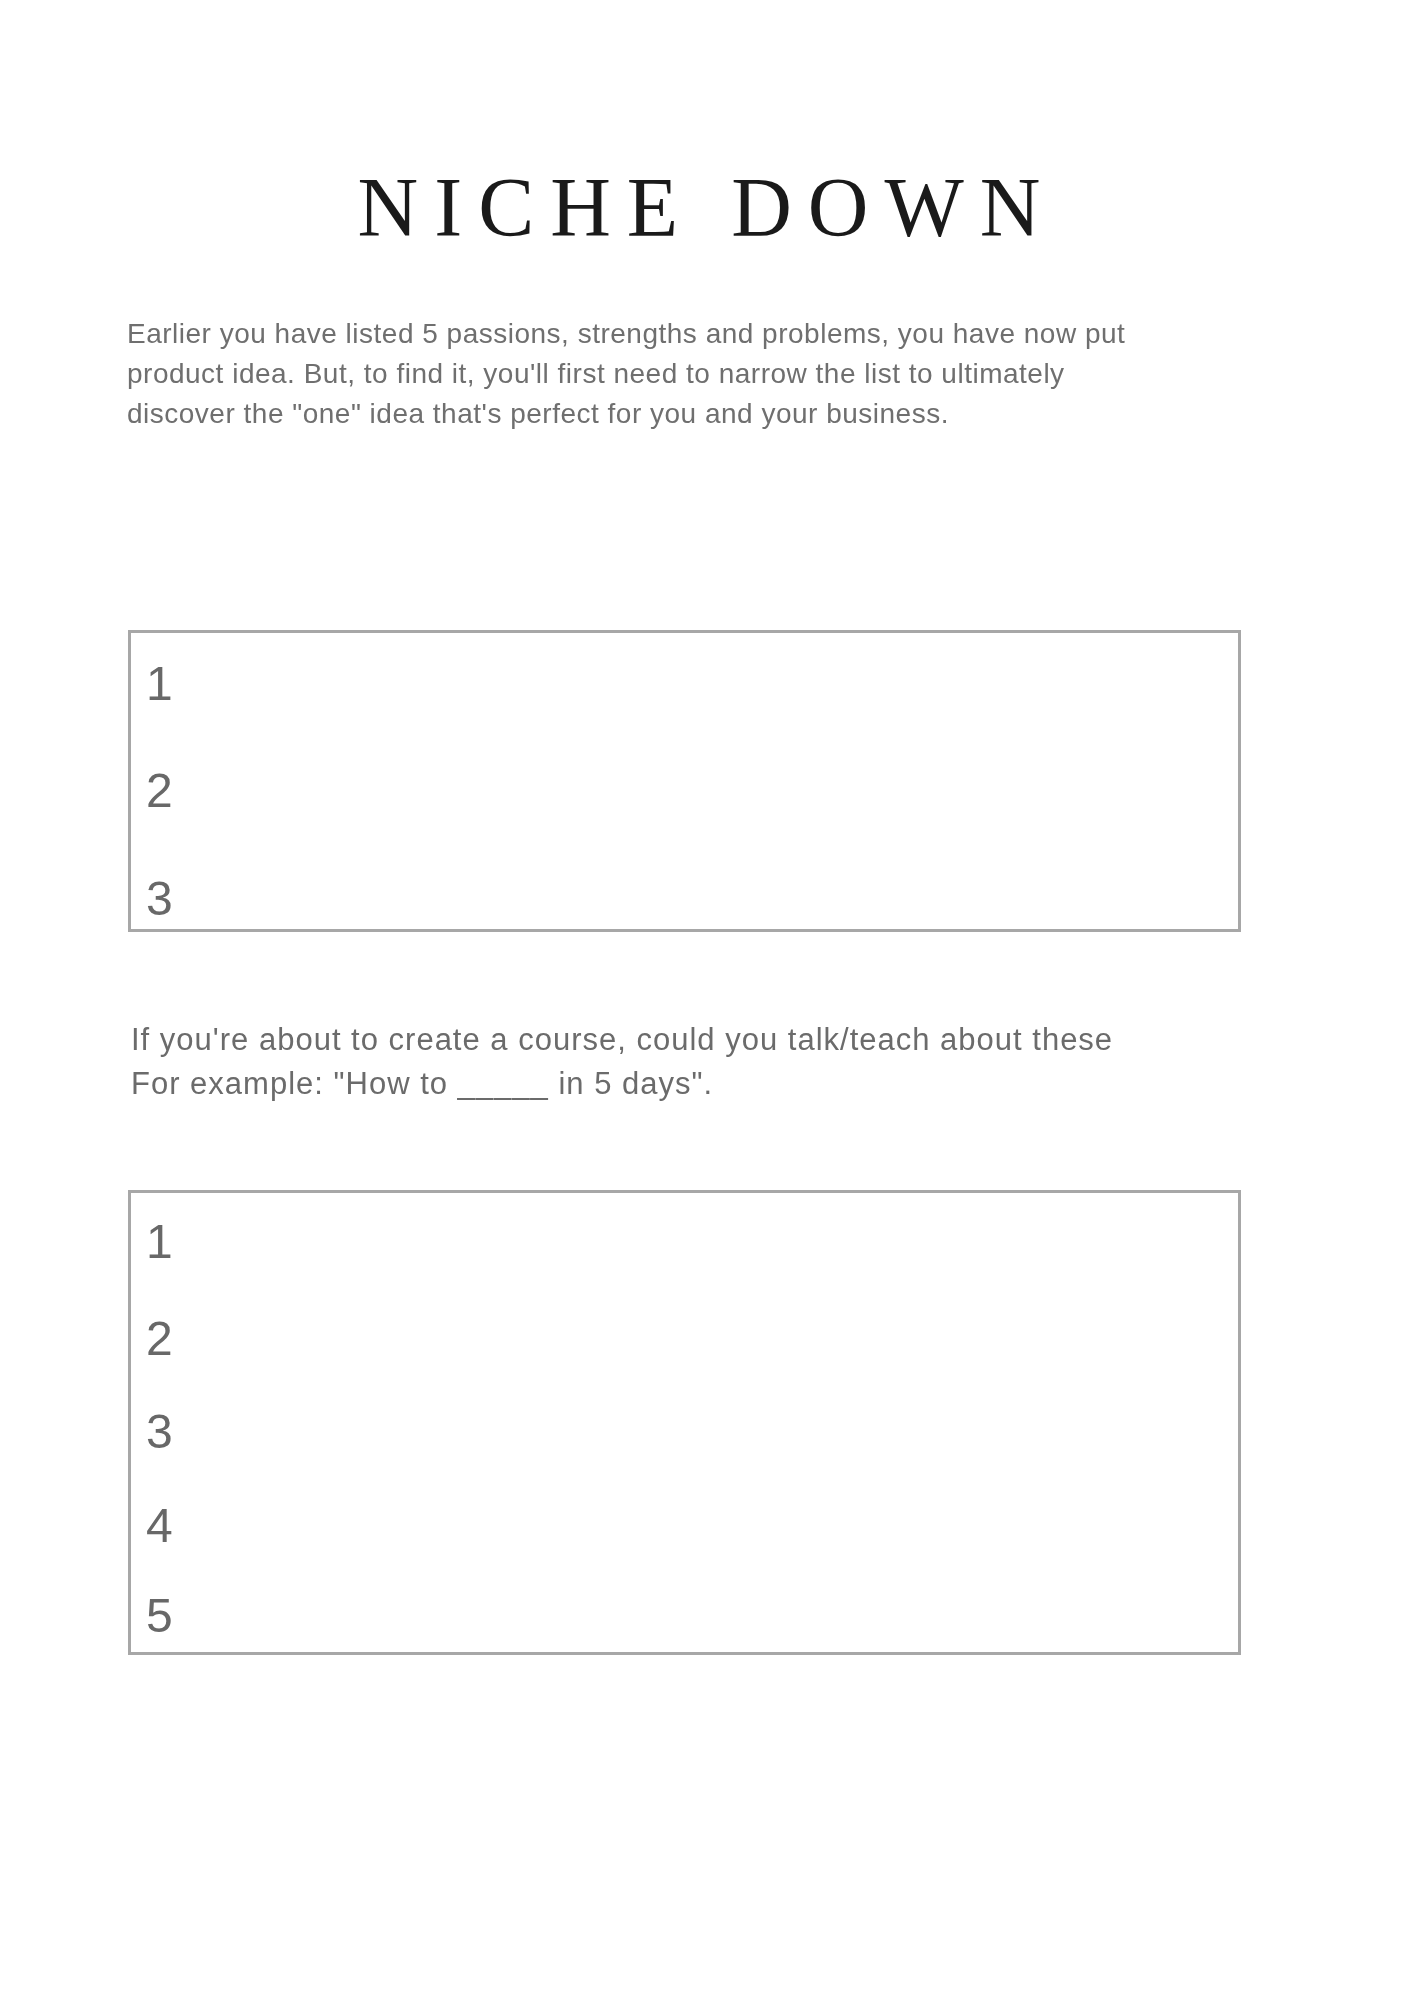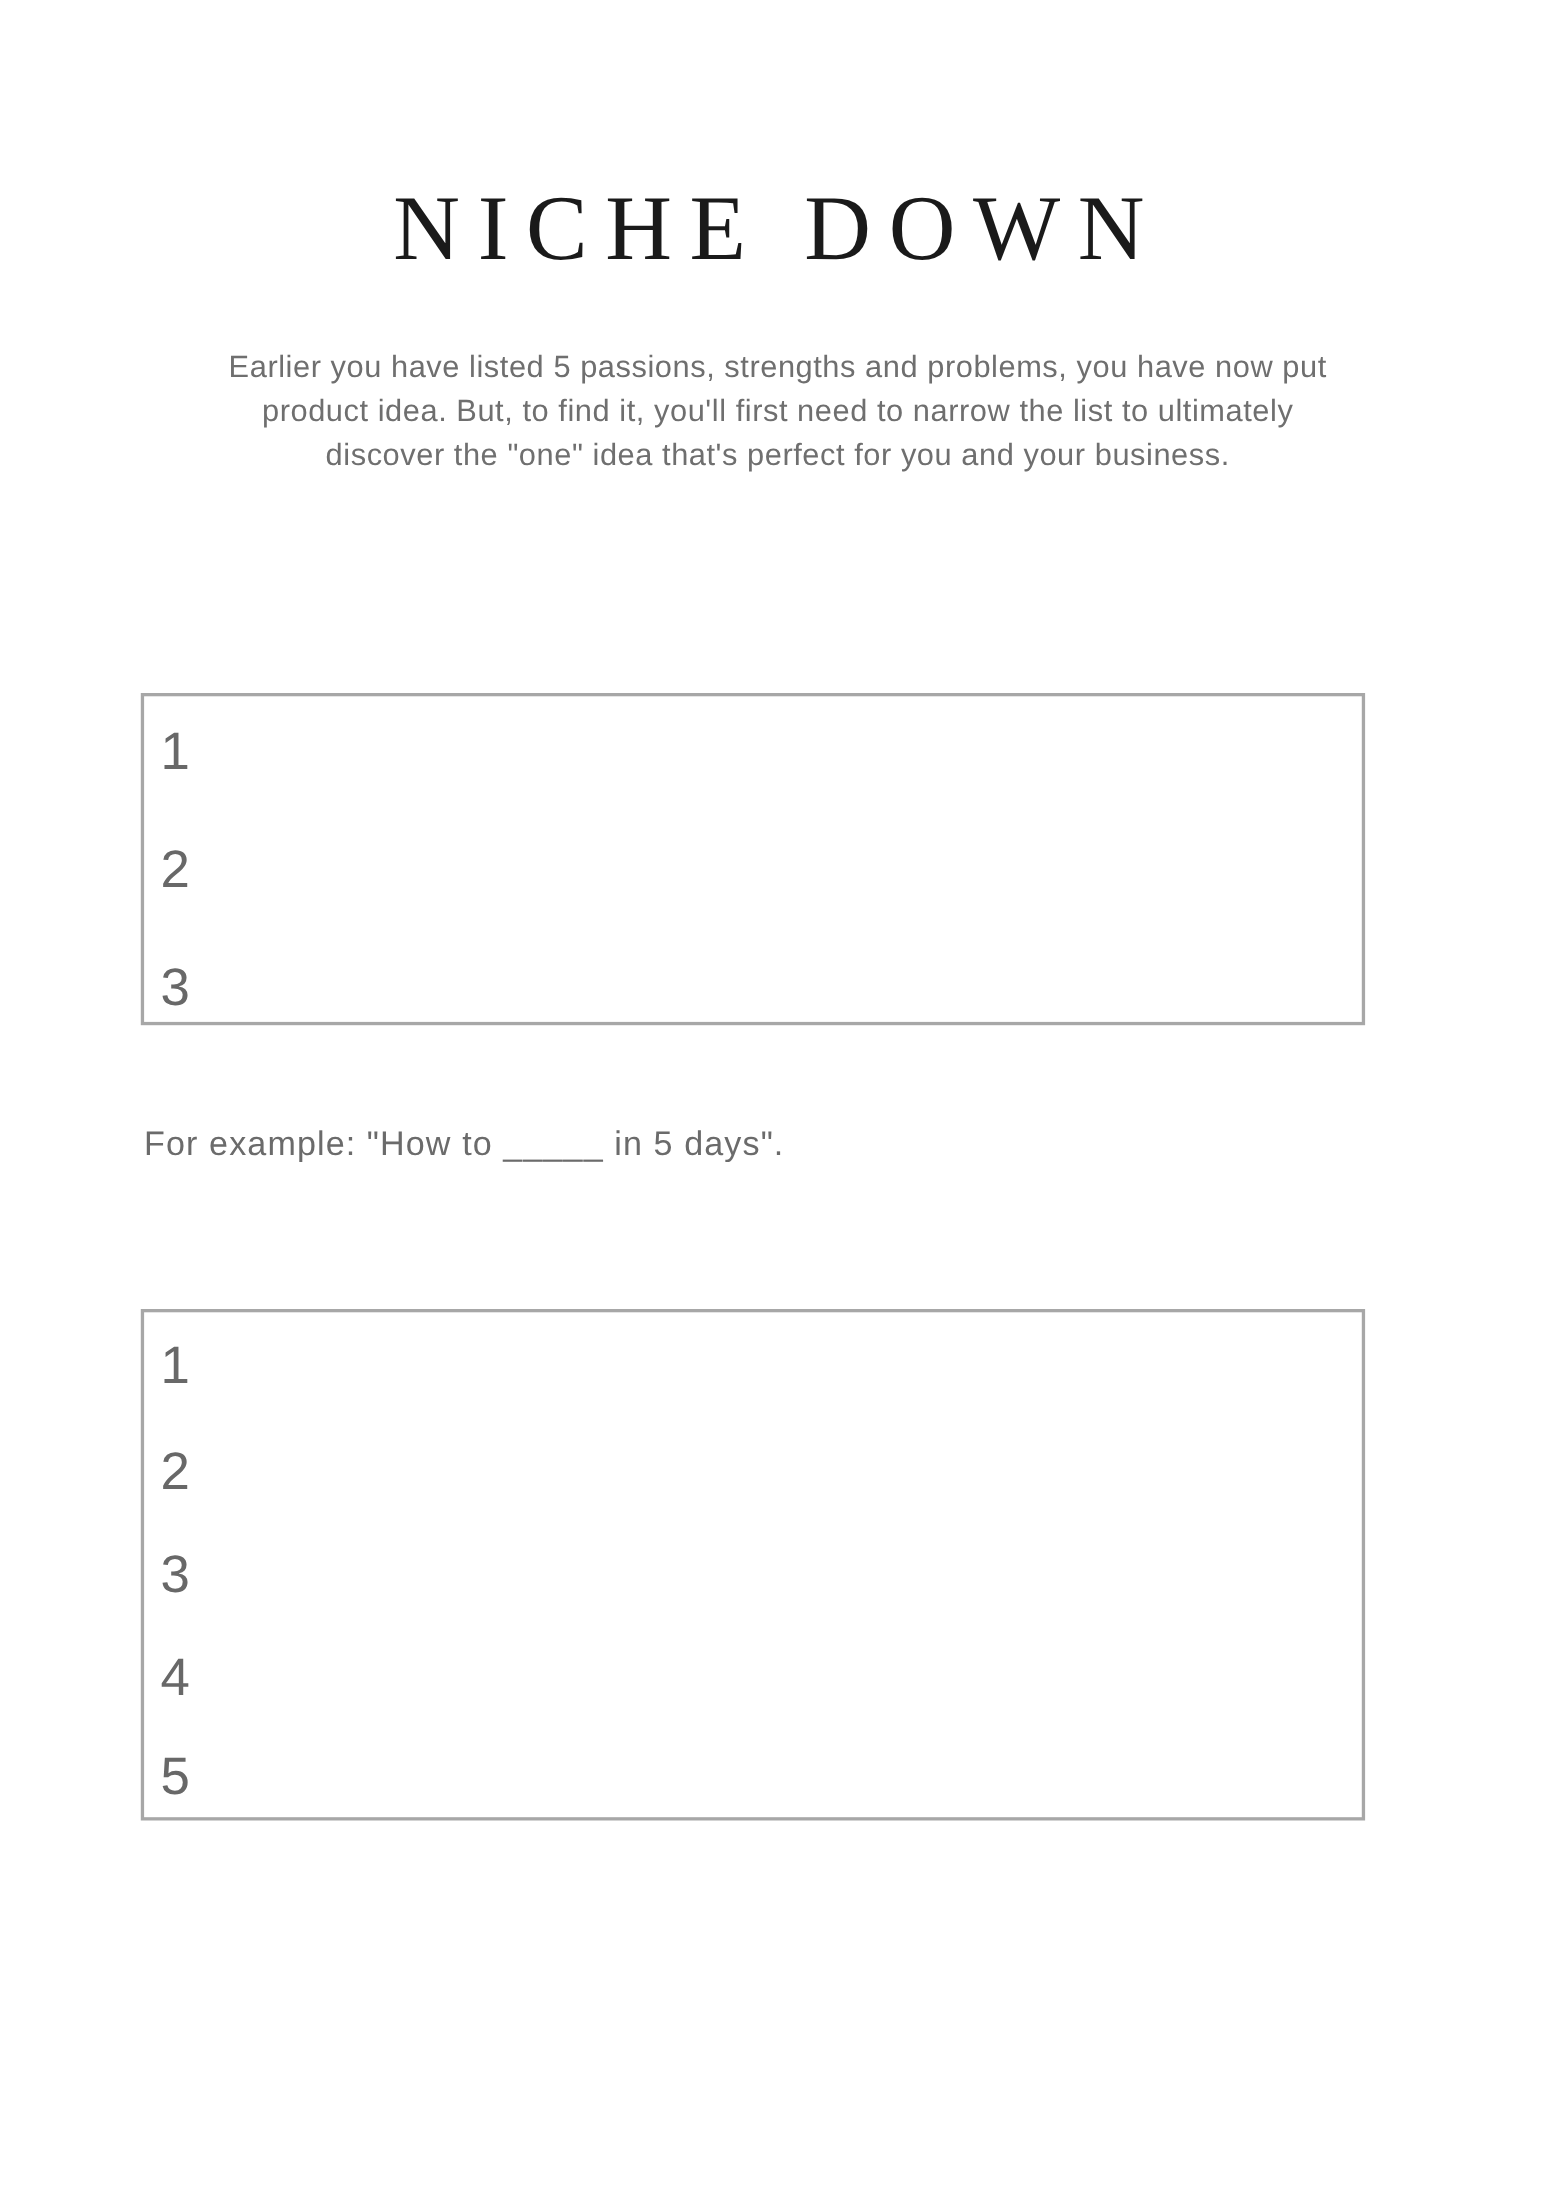--- a/index.html
+++ b/index.html
@@ -23,21 +23,20 @@
     font-weight:400;
     letter-spacing:16px;
     color:#1a1a1a;
     white-space:nowrap;
   }
   .intro{
     position:absolute;
     top:314px;
     left:127px;
     width:1160px;
-    text-align:center;
     font-size:28px;
     line-height:40px;
     letter-spacing:0.5px;
     color:#6f6f6f;
   }
   .section-label{
     position:absolute;
     left:131px;
     top:557px;
     font-size:32px;
@@ -95,20 +94,21 @@
   </div>
 
 
   <div class="answer-box box-topics">
     <div class="slot-number n1">1</div>
     <div class="slot-number n2">2</div>
     <div class="slot-number n3">3</div>
   </div>
 
   <div class="prompt2">
+    <div>If you're about to create a course, could you talk/teach about these</div>
     <div>For example: "How to _____ in 5 days".</div>
   </div>
 
   <div class="answer-box box-prompts">
     <div class="slot-number n1">1</div>
     <div class="slot-number n2">2</div>
     <div class="slot-number n3">3</div>
     <div class="slot-number n4">4</div>
     <div class="slot-number n5">5</div>
   </div>

